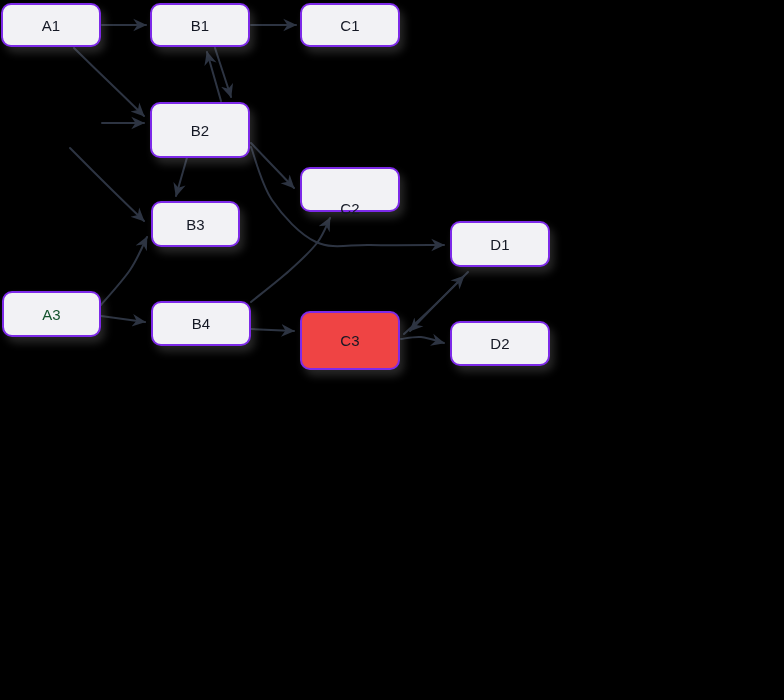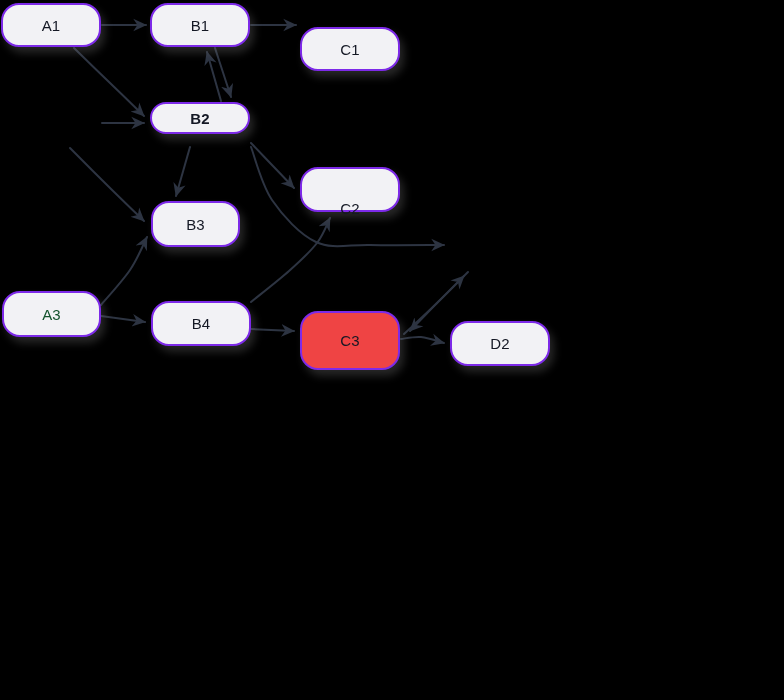--- a/index.html
+++ b/index.html
@@ -21,21 +21,21 @@
     width: 784px;
     height: 700px;
     z-index: 1;
   }
   .node {
     position: absolute;
     z-index: 2;
     display: flex;
     align-items: center;
     justify-content: center;
-    border-radius: 18px;
+    border-radius: 10px;
     border: 2px solid #7d2ae8;
     background: #f2f2f5;
     box-shadow: 4px 6px 8px rgba(130,130,130,0.30);
     box-sizing: border-box;
   }
   .node span {
     font-size: 15px;
     color: #141824;
     letter-spacing: 0.2px;
   }
@@ -68,31 +68,34 @@
       <path d="M404,334 C409.3,329.0 426.0,313.7 436,304 C446.0,294.3 459.3,280.7 464,276" fill="none" stroke="#2d3442" stroke-width="2" stroke-linecap="round" marker-end="url(#arrow)"></path>
       <path d="M468,272 C463.0,277.0 447.7,292.2 438,302 C428.3,311.8 414.7,326.2 410,331" fill="none" stroke="#2d3442" stroke-width="2" stroke-linecap="round" marker-end="url(#arrow)"></path>
     </svg>
 
 <div class="node" style="left: 1px; top: 3px; width: 100px; height: 44px; background: rgb(242, 242, 245); border-color: rgb(125, 42, 232);">
       <span style="color: rgb(20, 24, 36);">A1</span>
     </div>
     <div class="node" style="left: 150px; top: 3px; width: 100px; height: 44px; background: rgb(242, 242, 245); border-color: rgb(125, 42, 232);">
       <span style="color: rgb(20, 24, 36);">B1</span>
     </div>
-    <div class="node" style="left: 300px; top: 3px; width: 100px; height: 44px; background: rgb(242, 242, 245); border-color: rgb(125, 42, 232); margin-top: 24px;">
+    <div class="node" style="left: 300px; top: 3px; width: 100px; height: 44px; background: rgb(242, 242, 245); border-color: rgb(125, 42, 232);">
       <span style="color: rgb(20, 24, 36);">C1</span>
     </div>
-    <div class="node" style="left: 150px; top: 102px; width: 100px; height: 32px; background: rgb(242, 242, 245); border-color: rgb(125, 42, 232); font-weight: bold;">
+    <div class="node" style="left: 150px; top: 102px; width: 100px; height: 56px; background: rgb(242, 242, 245); border-color: rgb(125, 42, 232);">
       <span style="color: rgb(20, 24, 36);">B2</span>
     </div>
     <div class="node" style="left: 300px; top: 167px; width: 100px; height: 45px; background: rgb(242, 242, 245); border-color: rgb(125, 42, 232);">
       <span style="color: rgb(20, 24, 36); margin-top: 38px;">C2</span>
     </div>
     <div class="node" style="left: 151px; top: 201px; width: 89px; height: 46px; background: rgb(242, 242, 245); border-color: rgb(125, 42, 232);">
       <span style="color: rgb(20, 24, 36);">B3</span>
+    </div>
+    <div class="node" style="left: 450px; top: 221px; width: 100px; height: 46px; background: rgb(242, 242, 245); border-color: rgb(125, 42, 232);">
+      <span style="color: rgb(20, 24, 36);">D1</span>
     </div>
     <div class="node" style="left: 2px; top: 291px; width: 99px; height: 46px; background: rgb(242, 242, 245); border-color: rgb(125, 42, 232);">
       <span style="color: #14532d;">A3</span>
     </div>
     <div class="node" style="left: 151px; top: 301px; width: 100px; height: 45px; background: rgb(242, 242, 245); border-color: rgb(125, 42, 232);">
       <span style="color: rgb(20, 24, 36);">B4</span>
     </div>
     <div class="node" style="left: 300px; top: 311px; width: 100px; height: 59px; background: #ef4444; border-color: rgb(125, 42, 232);">
       <span style="color: rgb(20, 24, 36);">C3</span>
     </div>

